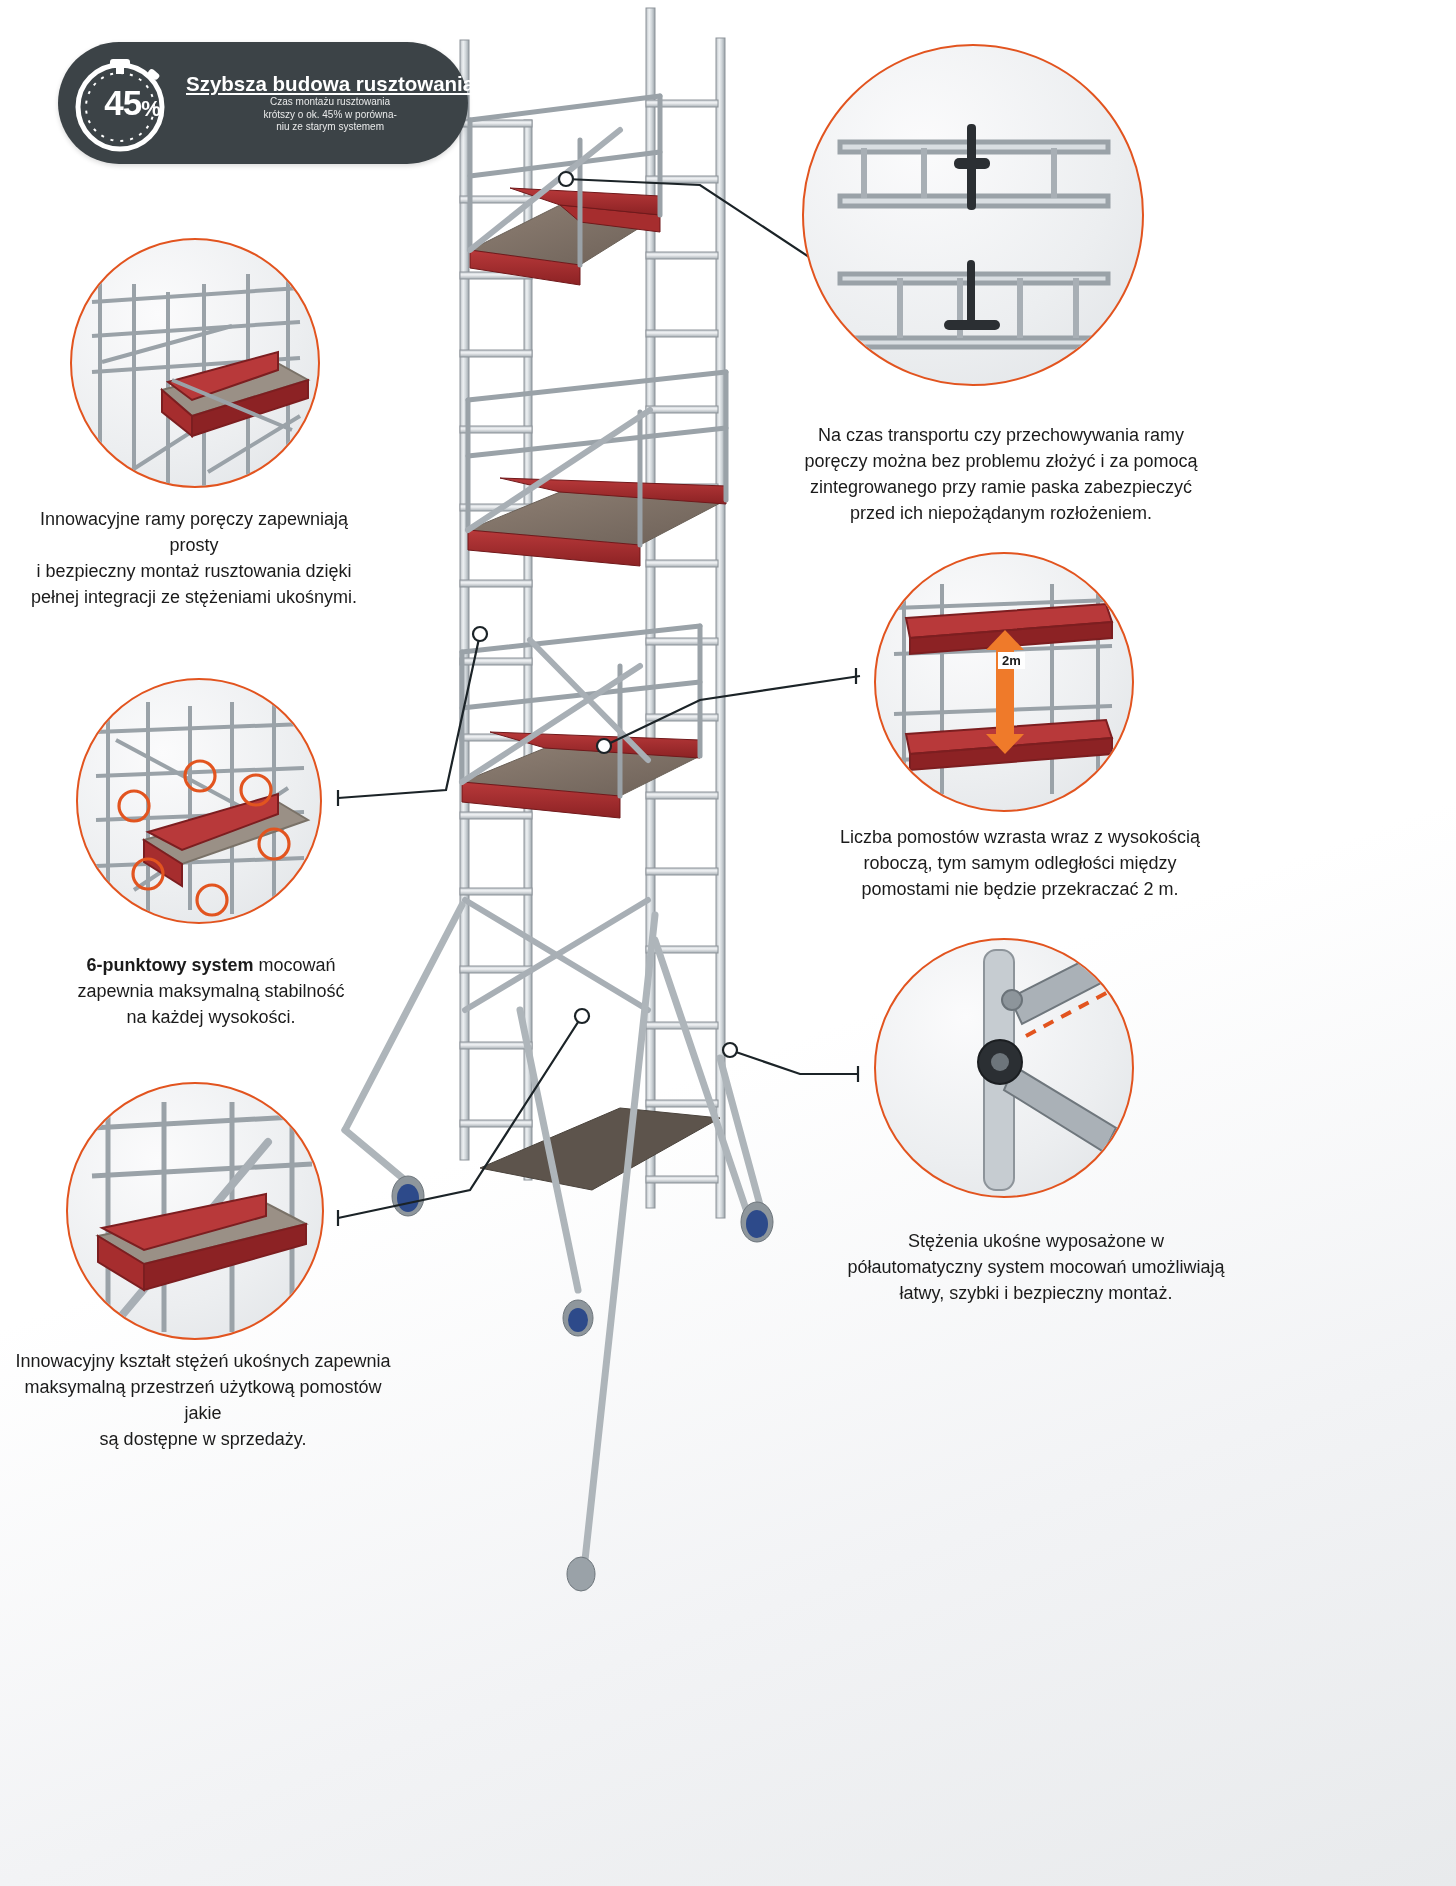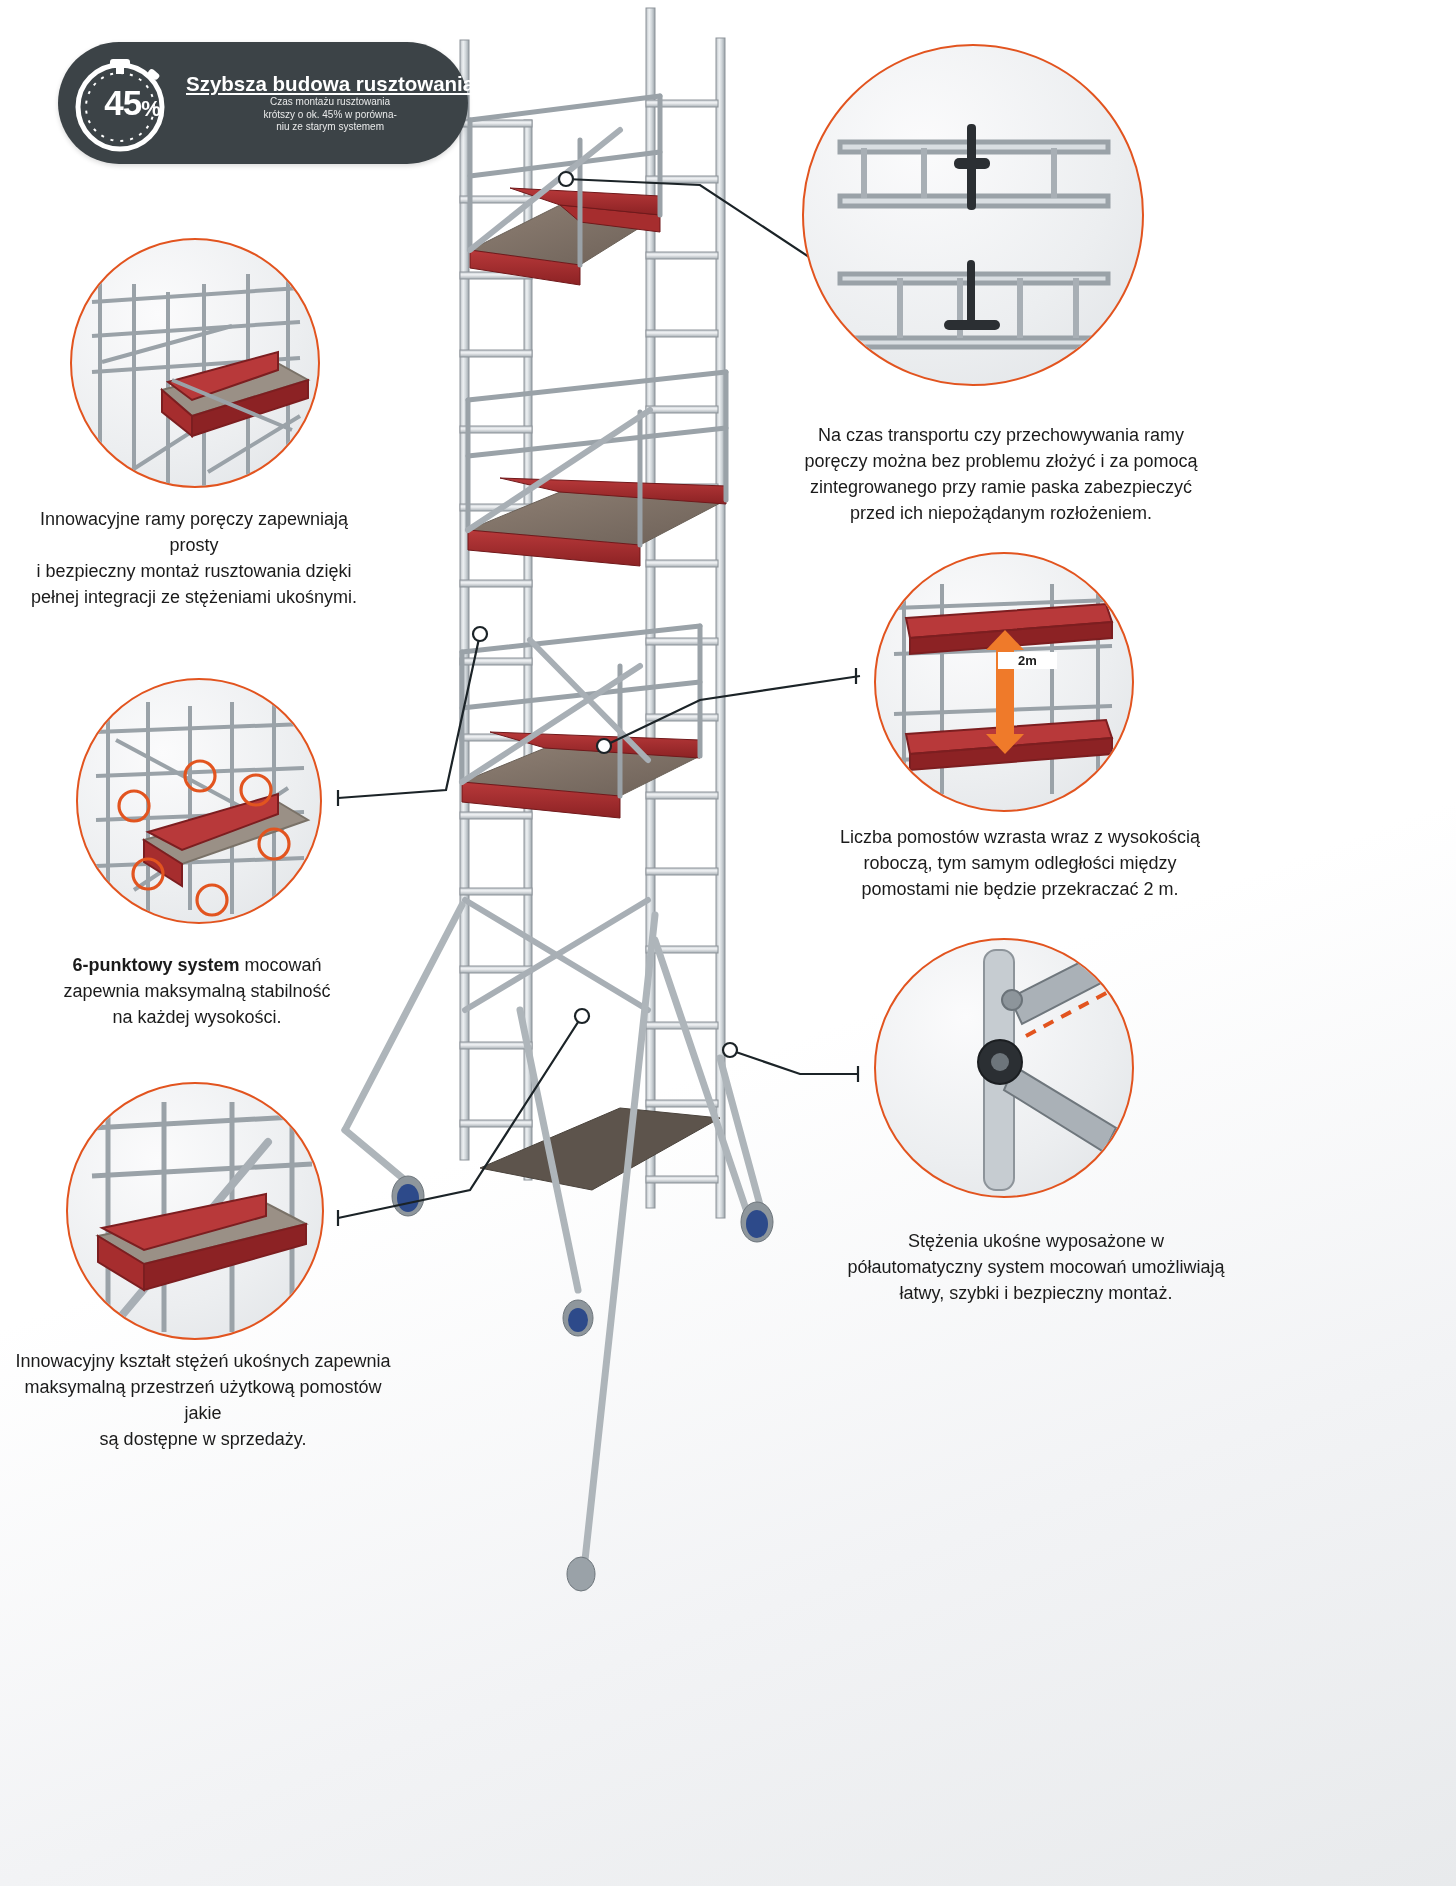--- a/index.html
+++ b/index.html
@@ -336,21 +336,21 @@
     <g fill="none" stroke="#e2541f" stroke-width="3.2">
       <circle cx="56" cy="126" r="15"></circle>
       <circle cx="70" cy="194" r="15"></circle>
       <circle cx="122" cy="96" r="15"></circle>
       <circle cx="178" cy="110" r="15"></circle>
       <circle cx="196" cy="164" r="15"></circle>
       <circle cx="134" cy="220" r="15"></circle>
     </g>
   </svg>
 </div>
-<div class="caption" style="left:52px; top:952px; width:290px;">
+<div class="caption" style="left:66px; top:952px; width:290px;">
   <div><b>6-punktowy system</b><span> mocowań</span></div>
   <div>zapewnia maksymalną stabilność</div>
   <div>na każdej wysokości.</div>
 </div>
 
 <div class="circle" style="left:874px; top:552px; width:256px; height:256px;">
   <svg class="inner" viewBox="0 0 256 256" xmlns="http://www.w3.org/2000/svg">
     <g stroke="#9aa2a8" stroke-width="4" fill="none">
       <path d="M28 244 L28 26 M66 240 L66 30 M176 240 L176 30 M222 246 L222 24"></path>
       <path d="M18 54 L236 46 M18 100 L236 92 M18 160 L236 152 M18 206 L236 198"></path>
@@ -358,21 +358,21 @@
     <polygon points="30,64 230,50 236,68 34,84" fill="#b8393a" stroke="#7c1e20" stroke-width="2"></polygon>
     <polygon points="34,84 236,68 236,84 34,100" fill="#8c2224" stroke="#7c1e20" stroke-width="2"></polygon>
     <polygon points="30,180 230,166 236,184 34,200" fill="#b8393a" stroke="#7c1e20" stroke-width="2"></polygon>
     <polygon points="34,200 236,184 236,200 34,216" fill="#8c2224" stroke="#7c1e20" stroke-width="2"></polygon>
     <g>
       <rect x="120" y="92" width="18" height="92" fill="#ef7a2a"></rect>
       <polygon points="110,96 148,96 129,76" fill="#ef7a2a"></polygon>
       <polygon points="110,180 148,180 129,200" fill="#ef7a2a"></polygon>
     </g>
   </svg>
-  <div class="m2label" style="left:122px; top:98px; background:#fff; padding:1px 20px;">2m</div>
+  <div class="m2label" style="left:122px; top:98px; background:#fff; padding:1px 4px;">2m</div>
 </div>
 <div class="caption" style="left:820px; top:824px; width:400px;">
   <div>Liczba pomostów wzrasta wraz z wysokością</div>
   <div>roboczą, tym samym odległości między</div>
   <div>pomostami nie będzie przekraczać 2 m.</div>
 </div>
 
 <div class="circle" style="left:66px; top:1082px; width:254px; height:254px;">
   <svg class="inner" viewBox="0 0 254 254" xmlns="http://www.w3.org/2000/svg">
     <g stroke="#9aa2a8" stroke-width="5" fill="none">

